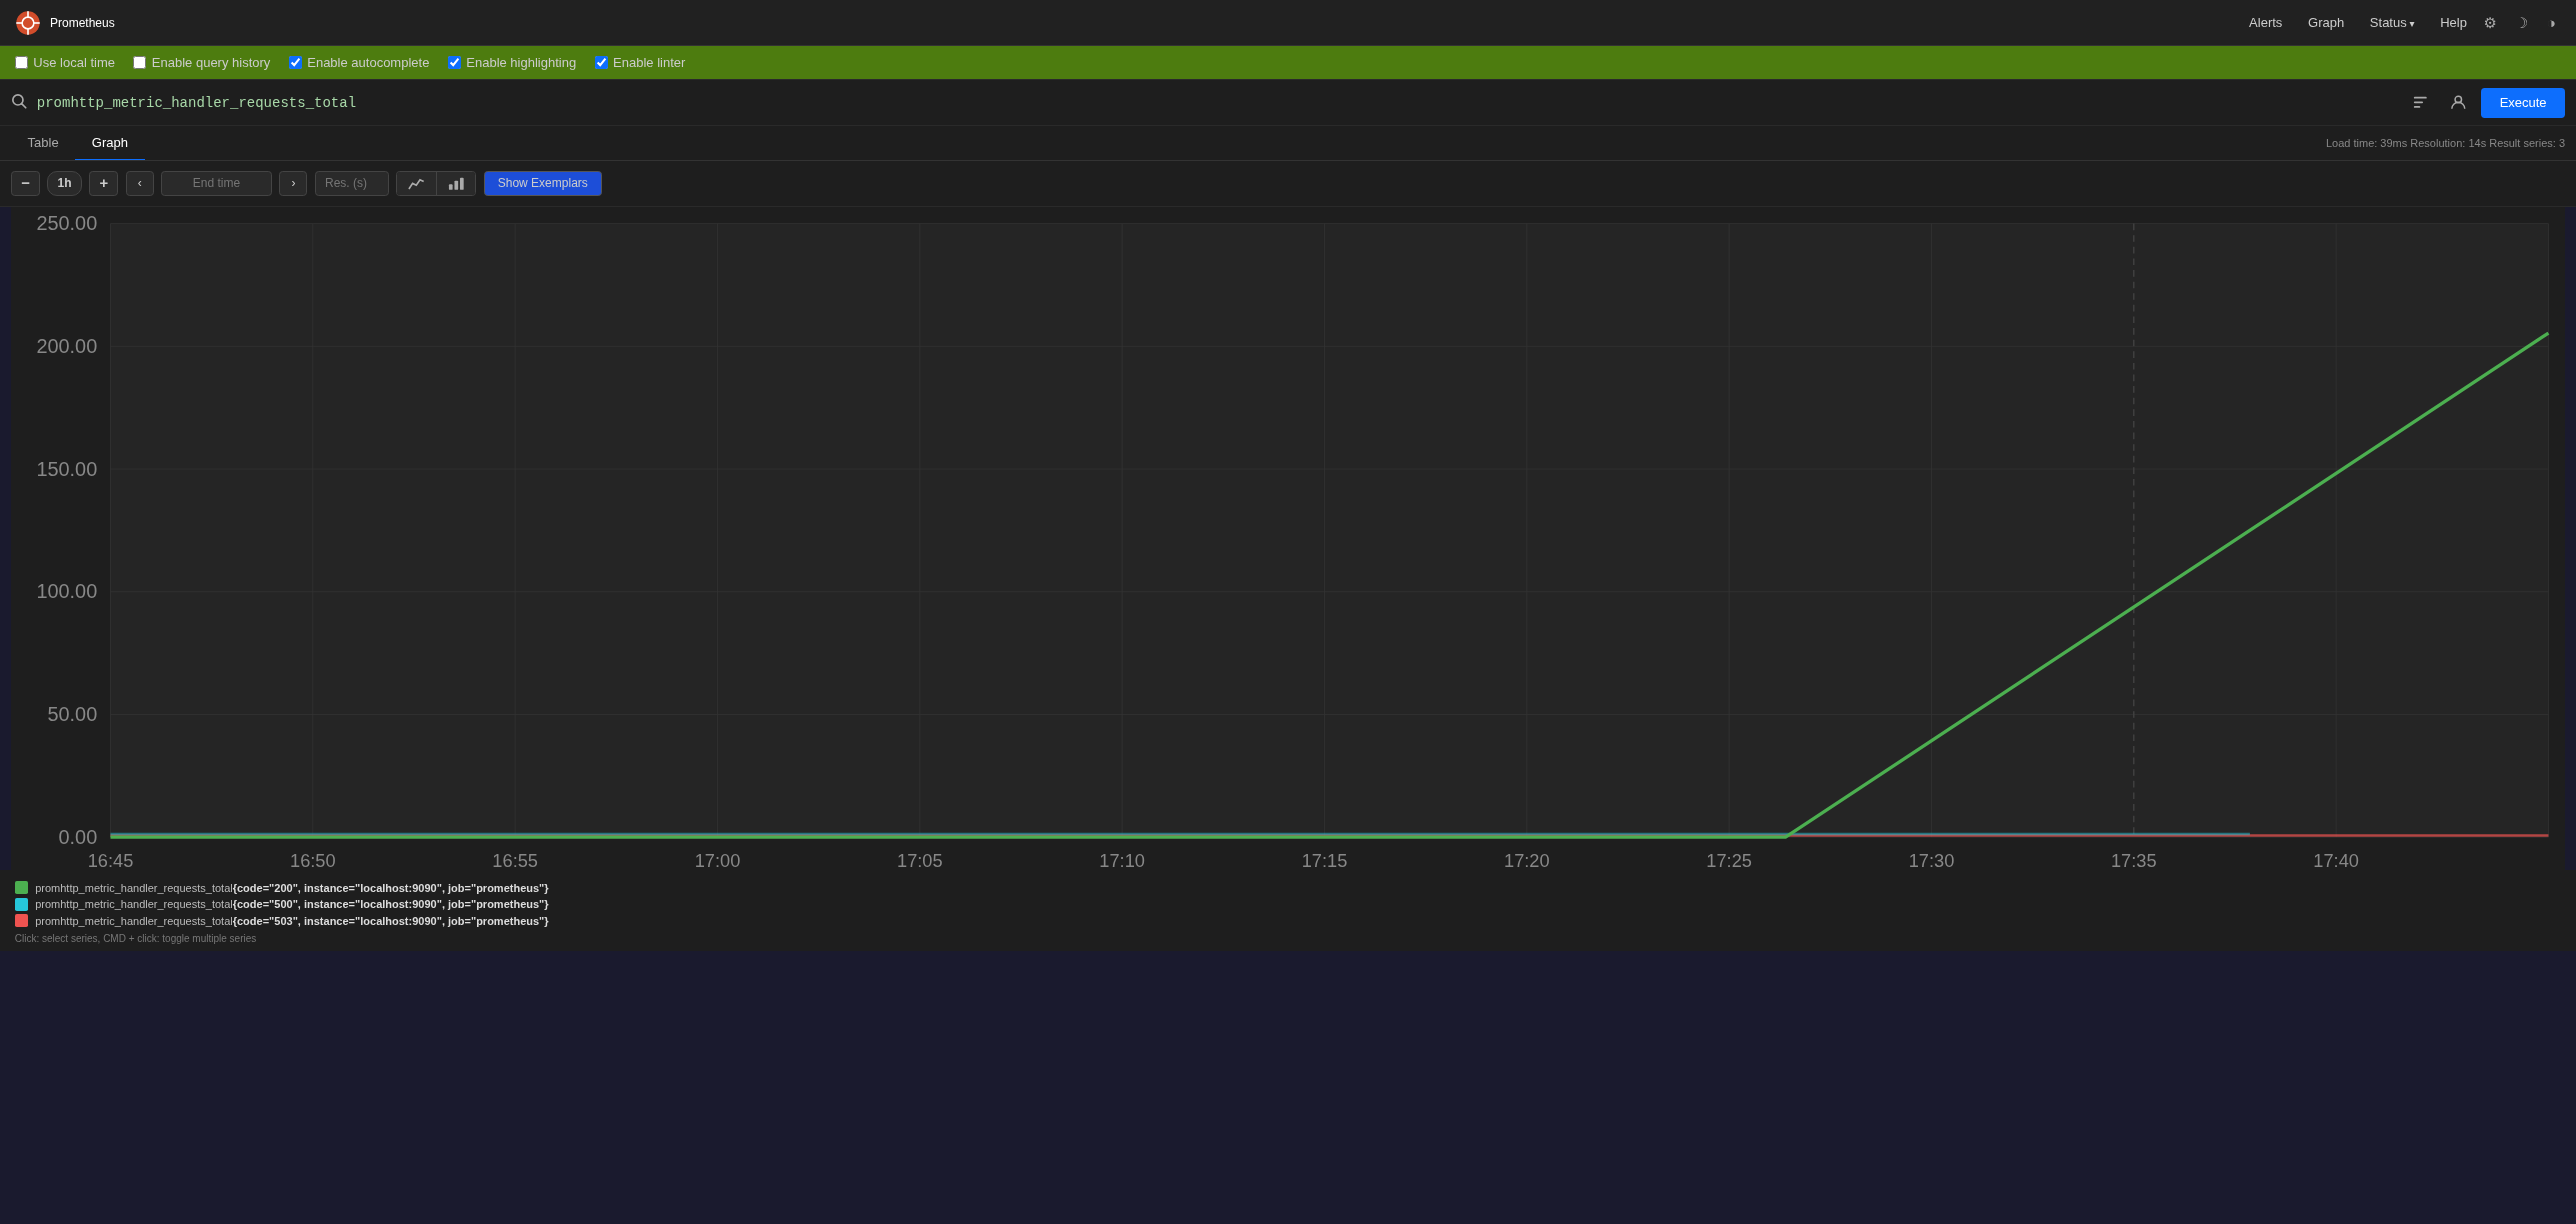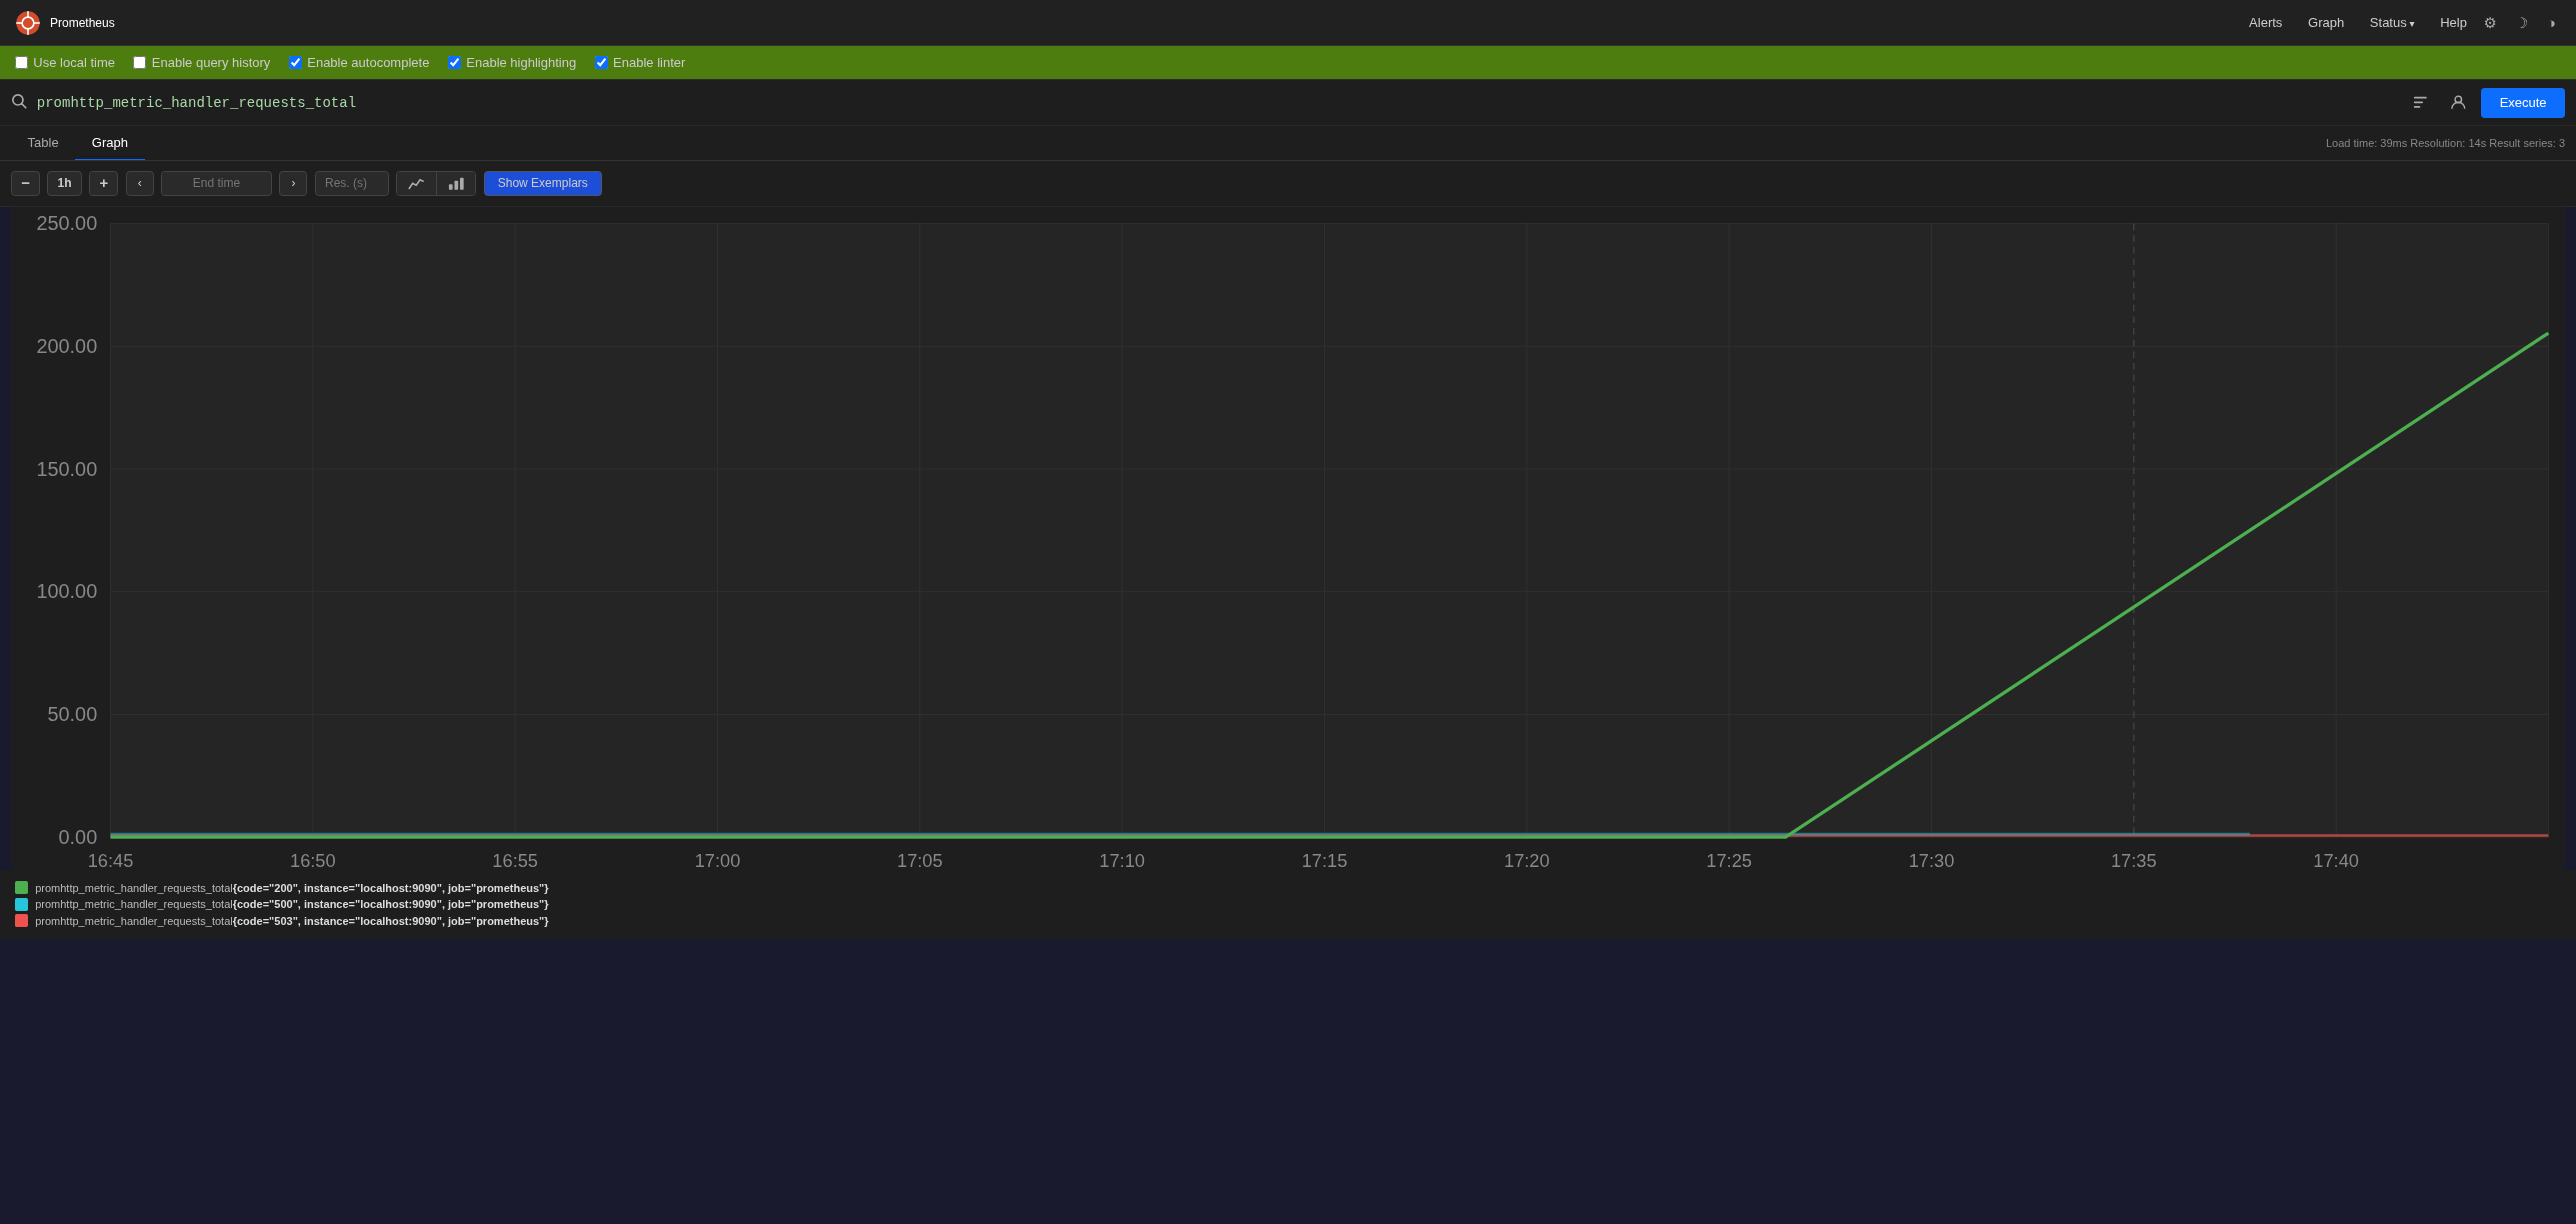--- a/index.html
+++ b/index.html
@@ -206,21 +206,21 @@
       border-radius: 3.7px;
       font-size: 12px;
       text-align: center;
       width: 111px;
     }
     .duration-label {
       background: #2a2a2a;
       border: 0.9px solid #444;
       color: #ccc;
       padding: 4.6px 9.2px;
-      border-radius: 4px;
+      border-radius: 10px;
       font-size: 12px;
       font-weight: bold;
     }
     .res-input {
       background: #2a2a2a;
       border: 0.9px solid #444;
       color: #ef4444;
       padding: 4.6px 9.2px;
       border-radius: 3.7px;
       font-size: 12px;
@@ -464,14 +464,15 @@
     <span class="legend-text">
       promhttp_metric_handler_requests_total<strong>{code="500", instance="localhost:9090", job="prometheus"}</strong>
     </span>
   </div>
   <div class="legend-item">
     <div class="legend-color" style="background:#ef5350;"></div>
     <span class="legend-text">
       promhttp_metric_handler_requests_total<strong>{code="503", instance="localhost:9090", job="prometheus"}</strong>
     </span>
   </div>
+  <div class="legend-hint">Click: select series, CMD + click: toggle multiple series</div>
 </div>
 
 
 </body></html>

